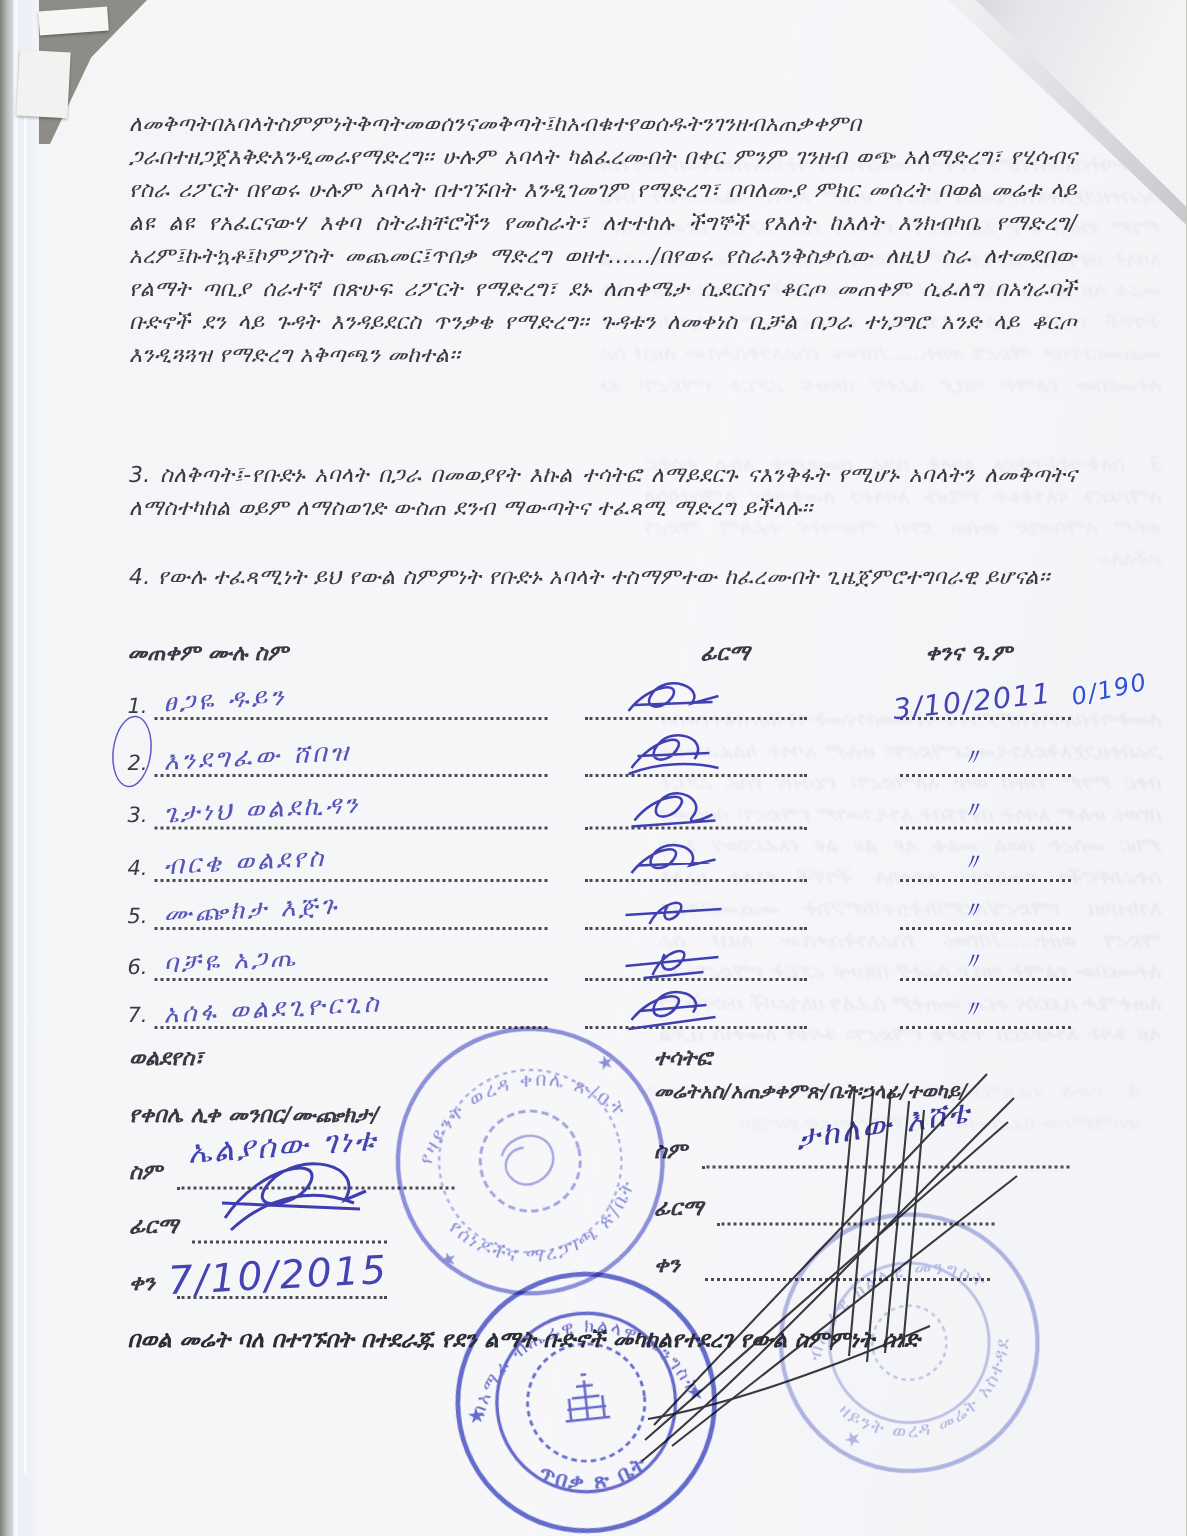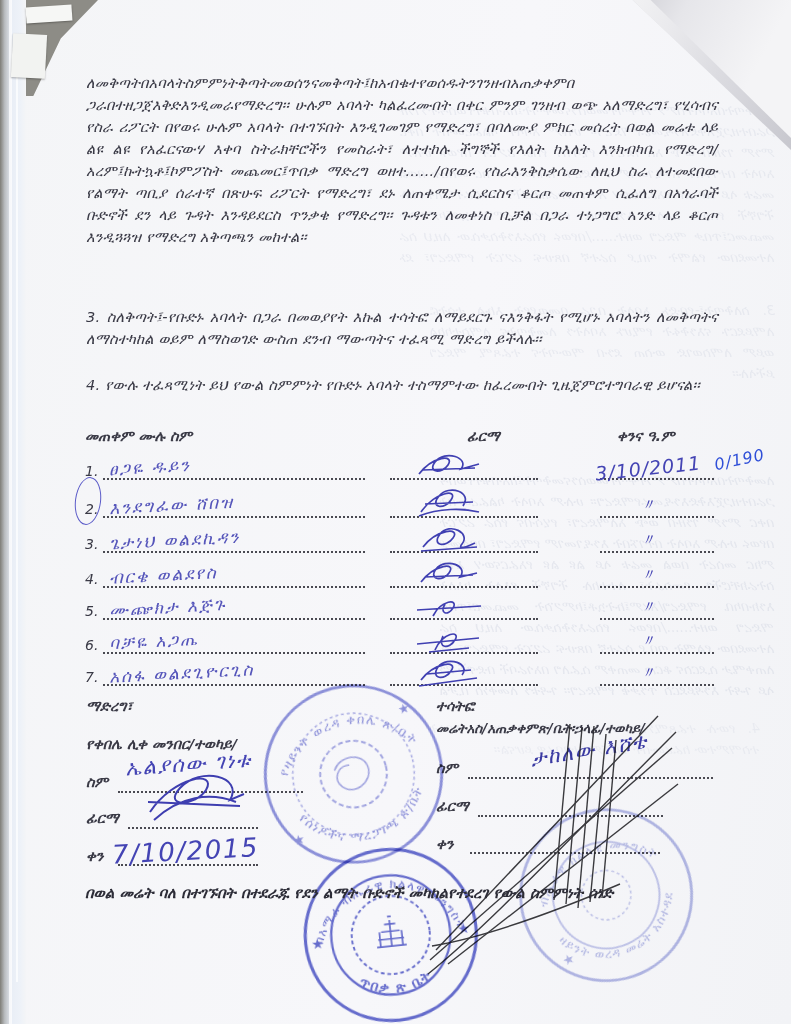--- a/index.html
+++ b/index.html
@@ -176,23 +176,23 @@
     <span class="dotline l-sig"></span>
     <span class="dotline l-date"></span>
     <span class="name hand">አሰፋ ወልደጊዮርጊስ</span>
     <svg class="sigsvg" width="70" height="36" viewBox="0 0 70 36">
         <path d="M6,26 C20,8 44,6 36,17 C30,27 15,25 23,13 C33,1 56,10 47,21 M4,32 L62,24 M12,20 L56,16" fill="none" stroke="#4040b2" stroke-width="1.7"></path>
       </svg>
     <span class="ditto">〃</span>
   </div>
   <div class="note-0190 hand">0/190</div>
 
-  <div class="lbl amh" style="left:86px;top:698px;">ማድረግ፣</div>
-
-  <div class="lbl amh" style="left:86px;top:736px;">የቀበሌ ሊቀ መንበር/ተወካይ/</div>
+  <div class="lbl amh" style="left:86px;top:698px;">ወልደየስ፣</div>
+
+  <div class="lbl amh" style="left:86px;top:736px;">የቀበሌ ሊቀ መንበር/ሙጬክታ/</div>
   <div class="lbl amh" style="left:86px;top:774px;font-weight:bold;">ስም</div>
   <div class="field-dots" style="left:118px;top:791px;width:185px;"></div>
   <div class="big-hand hand" style="left:125px;top:752px;transform:rotate(-4deg);">ኤልያሰው ገነቱ</div>
   <div class="lbl amh" style="left:86px;top:810px;font-weight:bold;">ፊርማ</div>
   <div class="field-dots" style="left:128px;top:827px;width:130px;"></div>
   <svg class="sig-left-svg" width="130" height="70" viewBox="0 0 130 70">
     <path d="M10,50 C34,14 78,8 66,28 C56,44 22,46 40,26 C60,4 104,14 90,38 L104,32 M8,40 L100,44 M14,58 C40,34 70,30 96,40" fill="none" stroke="#3e3eb0" stroke-width="2"></path>
   </svg>
   <div class="lbl amh" style="left:86px;top:848px;font-weight:bold;">ቀን</div>
   <div class="field-dots" style="left:118px;top:864px;width:140px;"></div>

